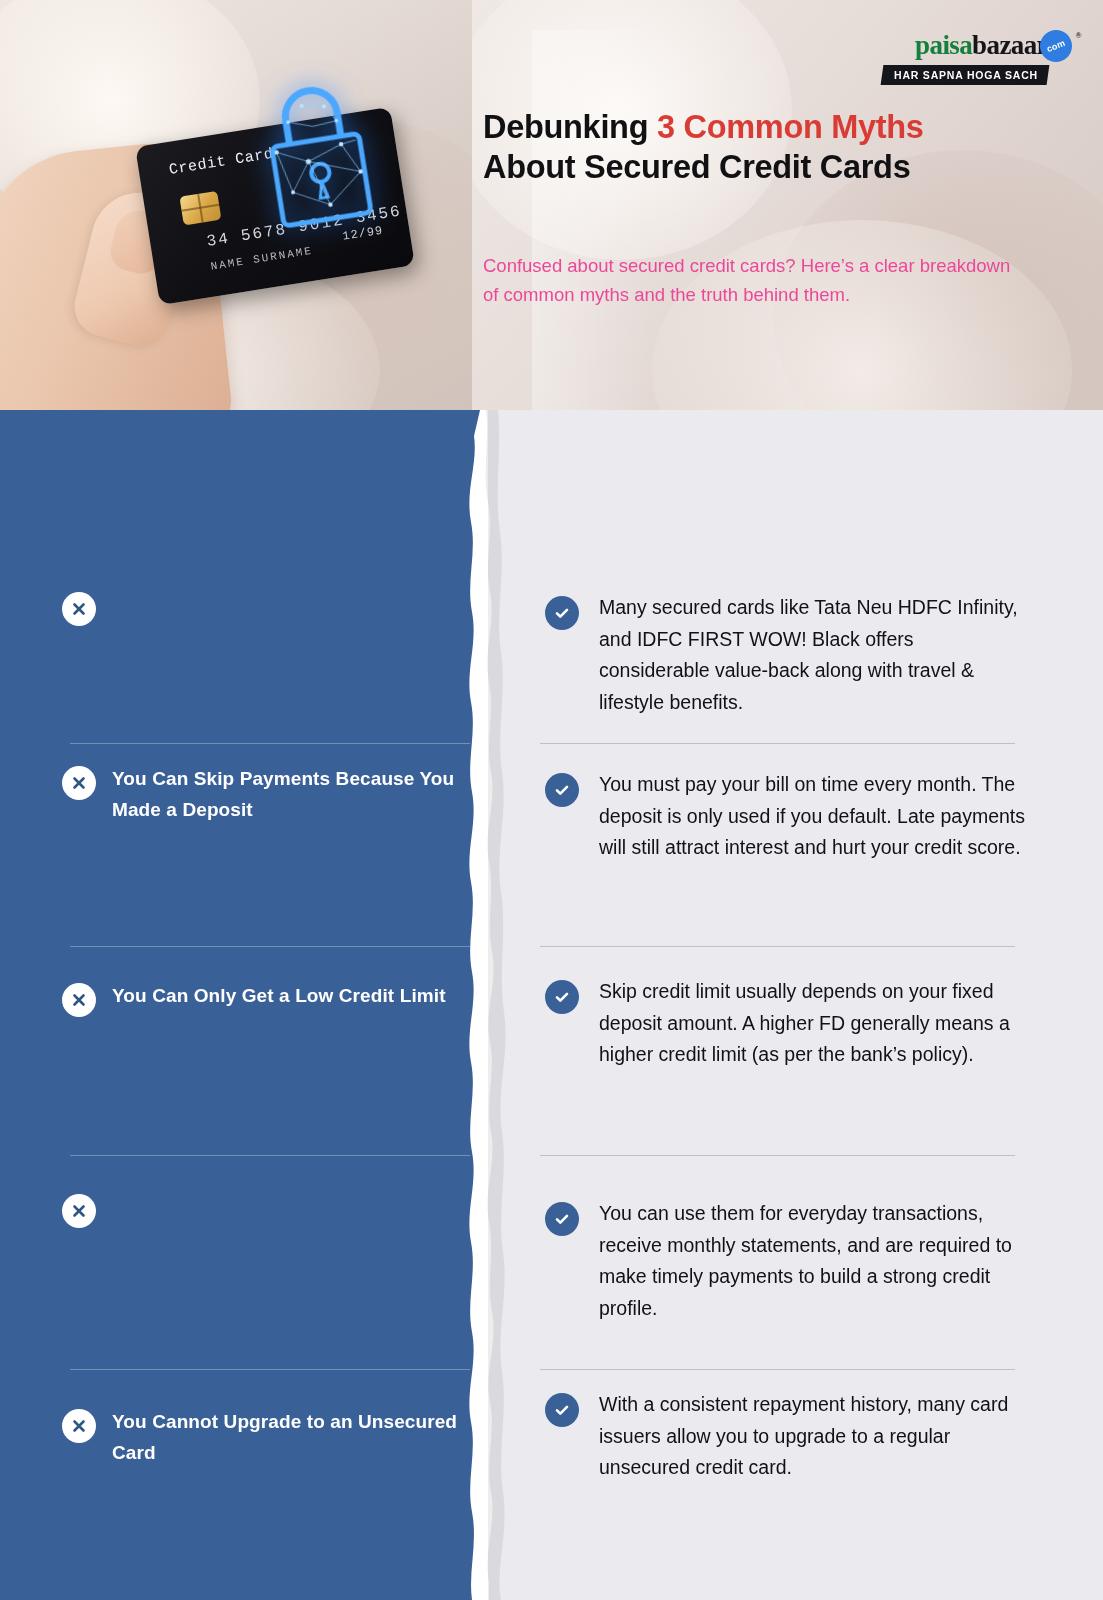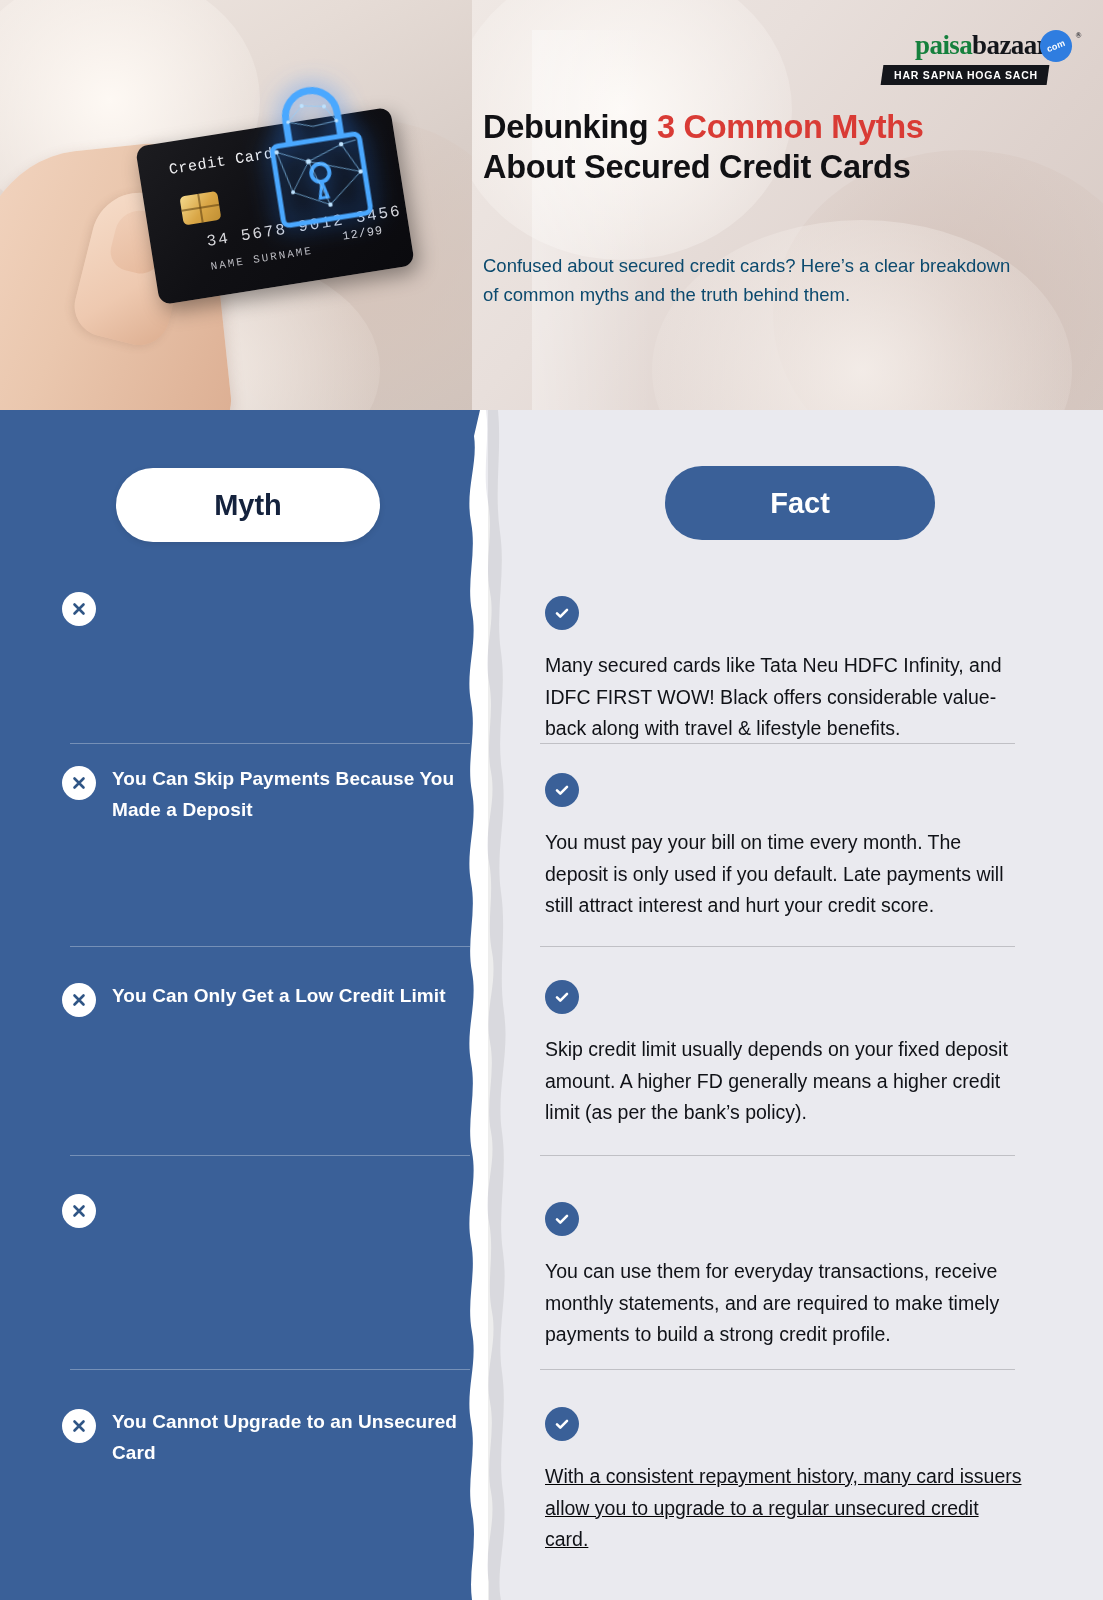--- a/index.html
+++ b/index.html
@@ -186,21 +186,21 @@
   .title {
     position: absolute; left: 483px; top: 108px;
     width: 560px;
     font-size: 32.5px; font-weight: 700; line-height: 1.22;
     color: #111114; letter-spacing: -.3px;
   }
   .title-accent { color: #d93b35; }
   .subtitle {
     position: absolute; left: 483px; top: 252px;
     width: 540px;
-    font-size: 18.5px; line-height: 1.55; color: #0c4a6e;
+    font-size: 18.5px; line-height: 1.55; color: #ec4899;
   }
 
   
   .body-area {
     position: absolute; left: 0; top: 410px;
     width: 1103px; height: 1190px;
     background: #EAEAEF;
   }
   .myth-col {
     position: absolute; left: 0; top: 0;
@@ -260,21 +260,21 @@
   }
   .myth-text {
     font-size: 19px; font-weight: 700; line-height: 1.62;
     color: #ffffff; letter-spacing: .1px;
   }
 
   .fact-item {
     position: absolute;
     left: 545px;
     width: 480px;
-    display: flex; align-items: flex-start; gap: 20px; flex-direction: column;
+    display: flex; align-items: flex-start; gap: 20px;
   }
   .icon-check {
     flex: none;
     width: 34px; height: 34px; border-radius: 50%;
     background: #3A6098;
     display: flex; align-items: center; justify-content: center;
     margin-top: 4px;
   }
   .fact-text {
     font-size: 19.5px; line-height: 1.62; color: #101217;
@@ -377,24 +377,20 @@
           C13,260 26,234 20,202 C14,170 25,144 19,112
           C13,80 26,54 22,26 Z"></path>
         <path fill="rgba(0,0,0,0.07)" d="M36,0 L46,0
           C50,40 42,80 48,122 C54,164 43,200 49,242 C55,284 44,320 50,362
           C56,404 43,440 49,482 C55,524 46,560 52,602 C58,644 44,680 50,722
           C56,764 45,800 51,842 C57,884 44,920 50,962 C56,1004 45,1040 51,1082
           C57,1124 43,1160 49,1190 L36,1190 Z"></path>
       </svg>
     </div>
 
-    <div class="pill-row">
-      <div class="pill pill-myth">Myth</div>
-      <div class="pill pill-fact">Fact</div>
-    </div>
 
     <div class="row" style="top:150px;height:185px;">
       <div class="myth-item" style="top:30px;">
         <div class="icon-x">
           <svg width="16" height="16" viewBox="0 0 16 16">
             <path d="M3.5 3.5 L12.5 12.5 M12.5 3.5 L3.5 12.5" stroke="#2f5585" stroke-width="2.6" stroke-linecap="round"></path>
           </svg>
         </div>
       </div>
       <div class="fact-item" style="top:32px;">
@@ -473,21 +469,21 @@
 
     <div class="row" style="top:959px;height:231px;">
       <div class="myth-item" style="top:38px;">
         <div class="icon-x">
           <svg width="16" height="16" viewBox="0 0 16 16">
             <path d="M3.5 3.5 L12.5 12.5 M12.5 3.5 L3.5 12.5" stroke="#2f5585" stroke-width="2.6" stroke-linecap="round"></path>
           </svg>
         </div>
         <div class="myth-text">You Cannot Upgrade to an Unsecured Card</div>
       </div>
-      <div class="fact-item" style="top:34px;text-decoration:underline;">
+      <div class="fact-item" style="top:20px;">
         <div class="icon-check">
           <svg width="18" height="18" viewBox="0 0 18 18">
             <path d="M4 9.3 L7.3 12.6 L14 5.9" stroke="#ffffff" stroke-width="2.6" fill="none" stroke-linecap="round" stroke-linejoin="round"></path>
           </svg>
         </div>
         <div class="fact-text">With a consistent repayment history, many card issuers allow you to upgrade to a regular unsecured credit card.</div>
       </div>
     </div>
 
   </div>

